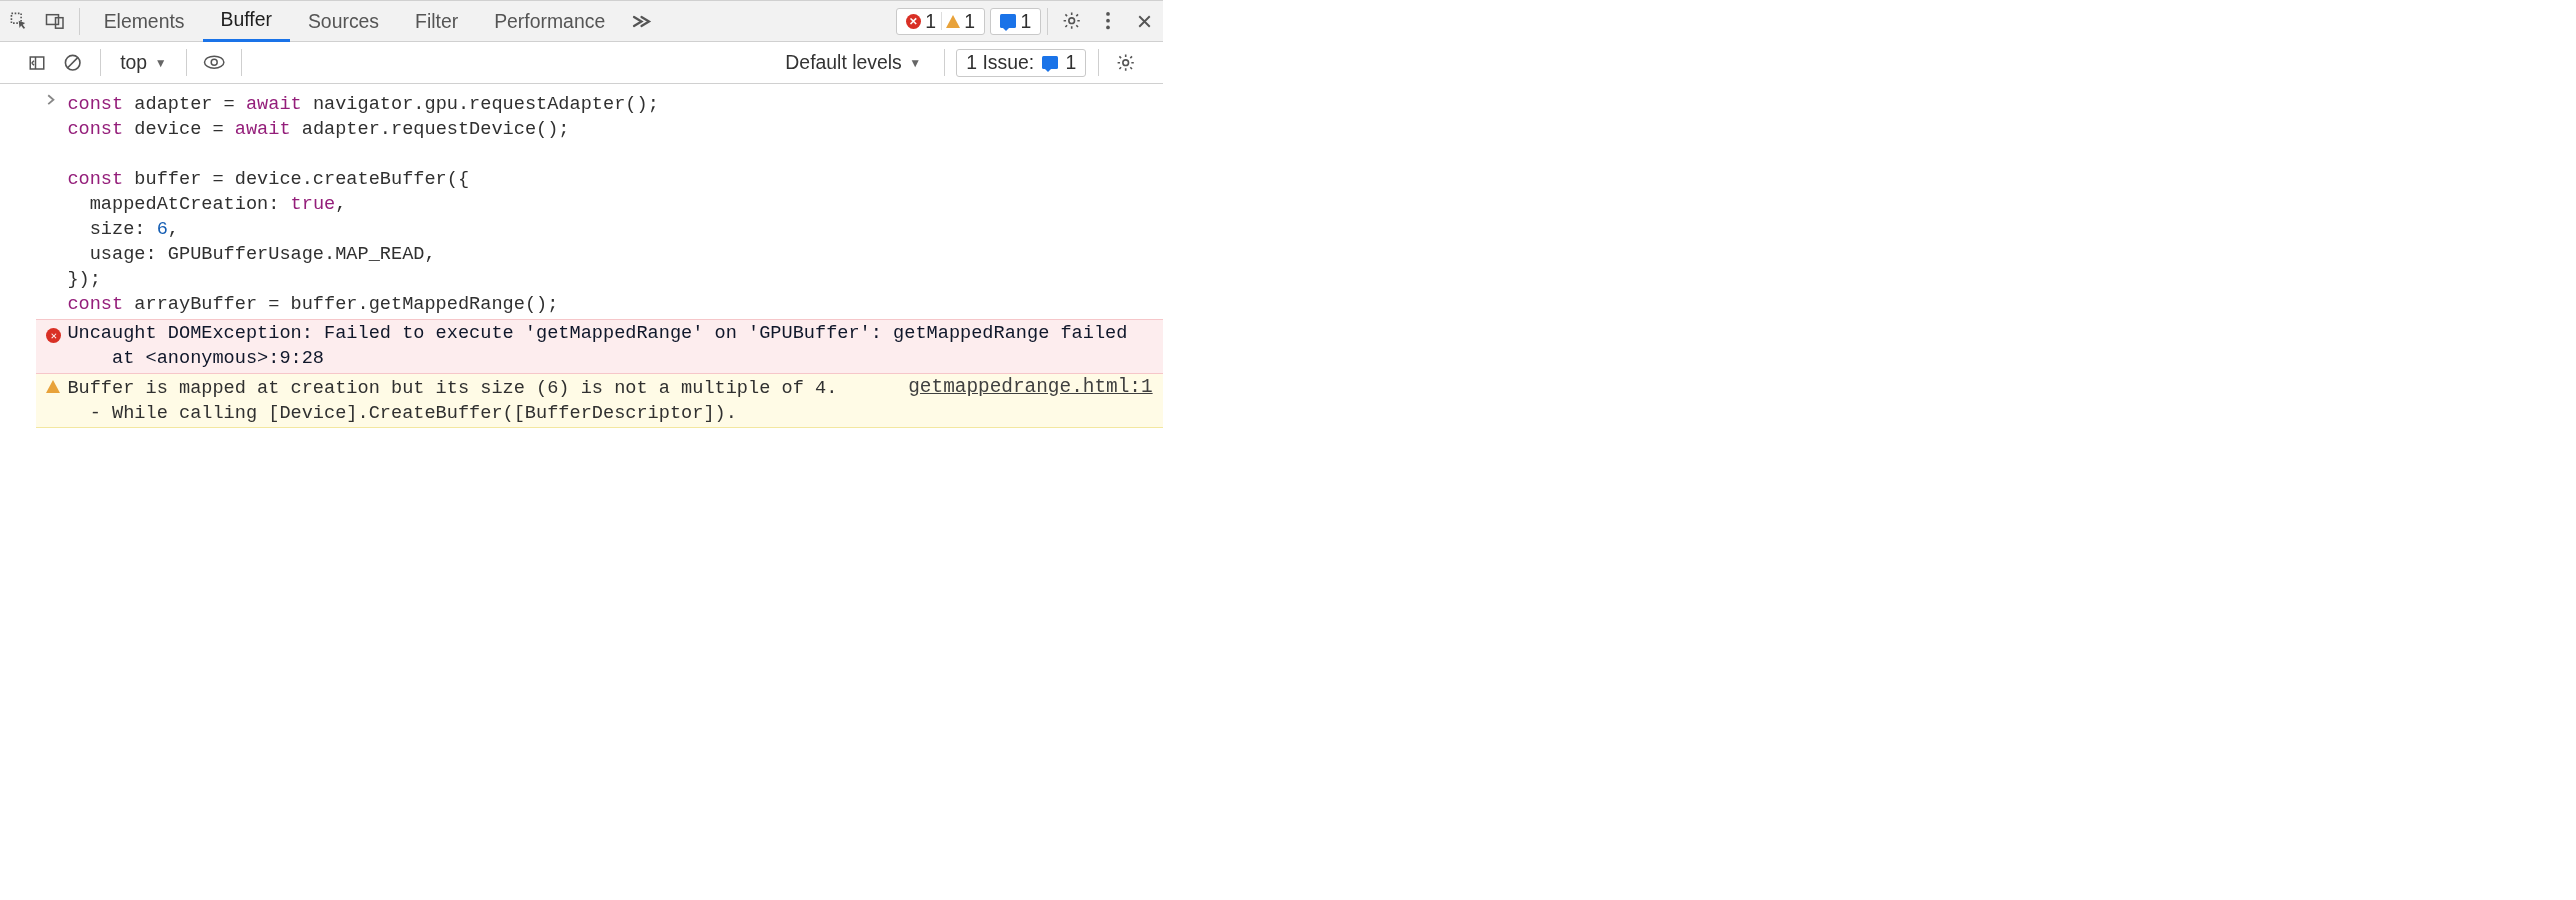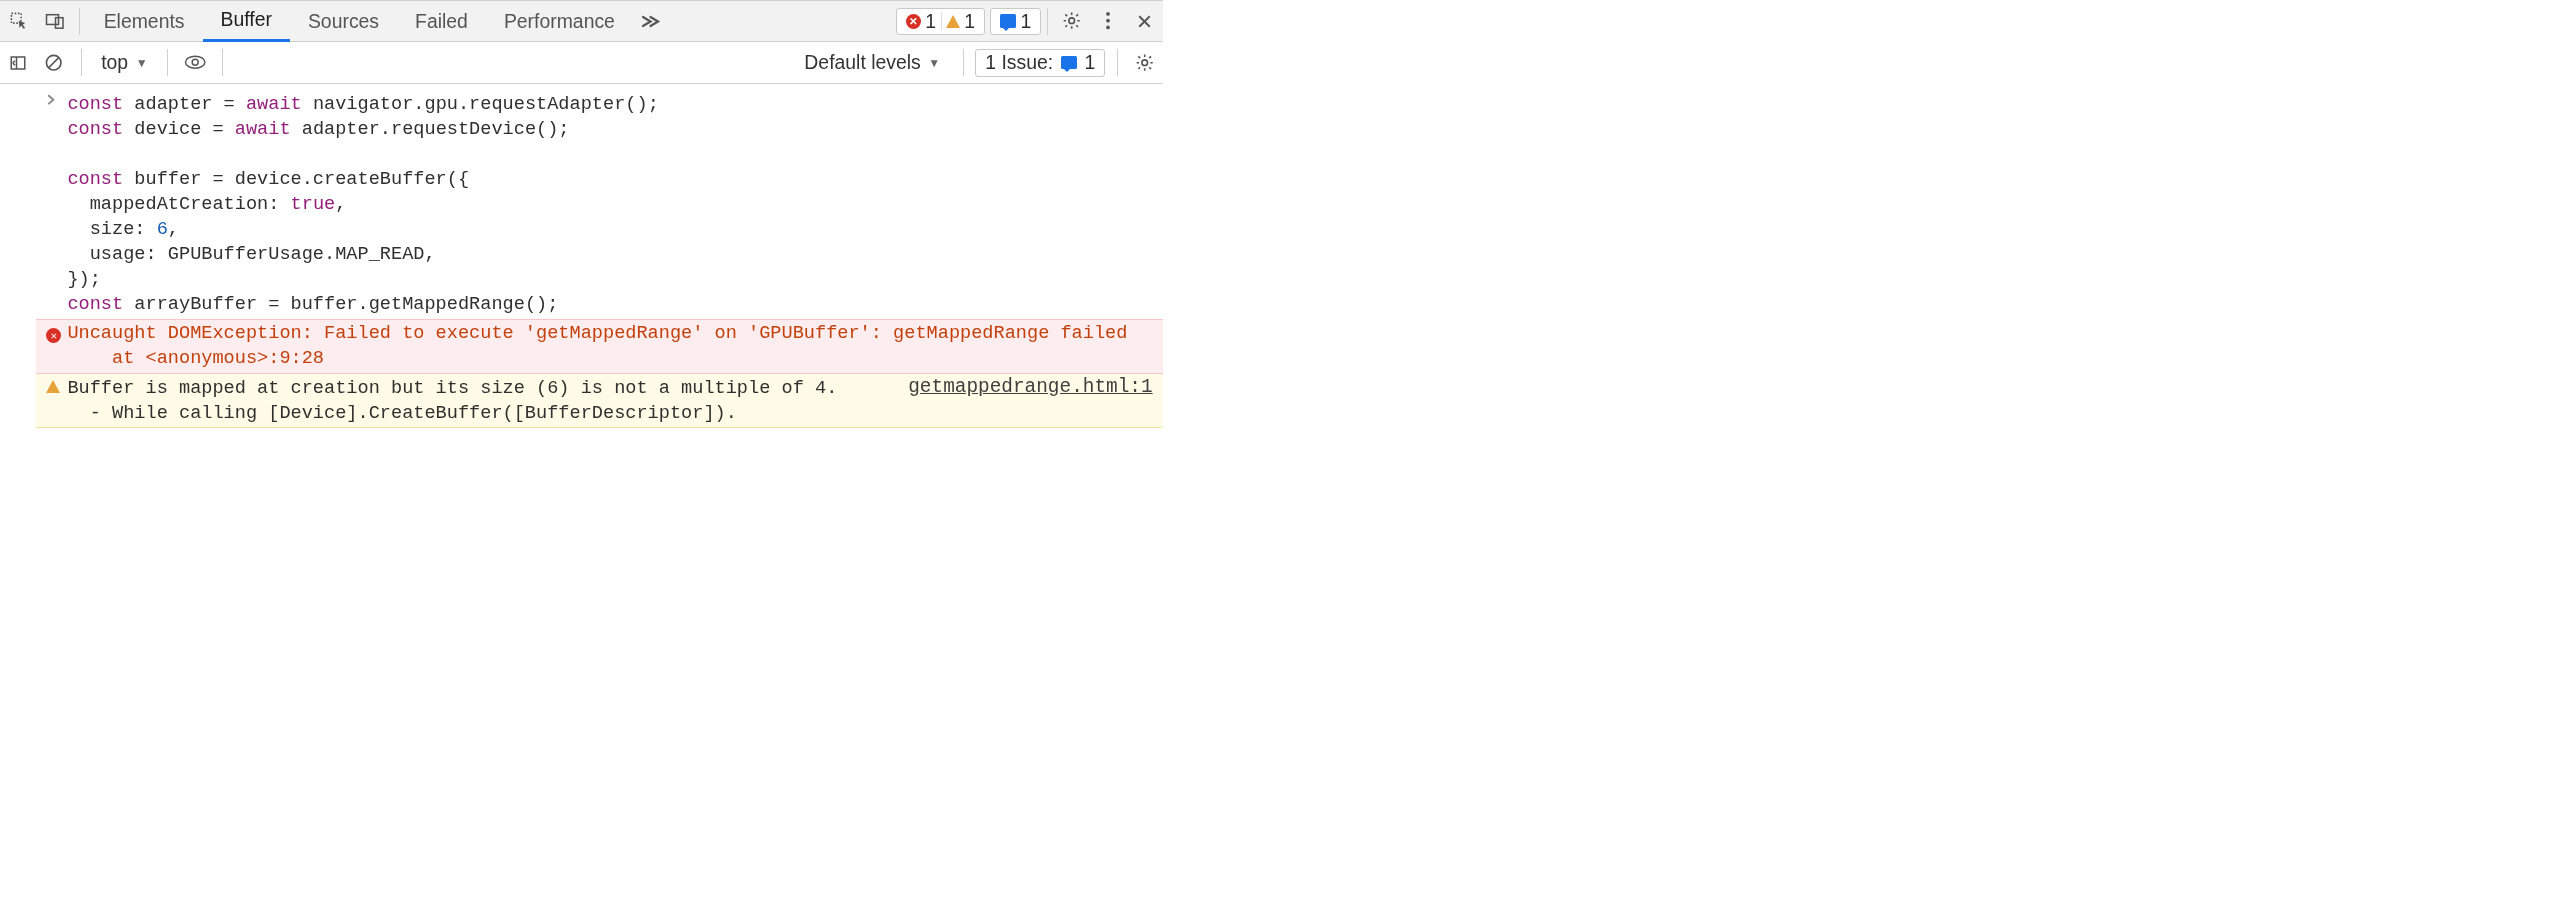--- a/index.html
+++ b/index.html
@@ -58,21 +58,21 @@
   }
   .badge-item { display: flex; align-items: center; gap: 4.5px; padding: 0 4.5px; }
   .badge-sep { width: 0.7px; height: 18px; background: #ddd; }
 
   
   .toolbar {
     display: flex; align-items: center;
     height: 42px;
     border-bottom: 0.7px solid #d0d0d0;
     background: #fff;
-    padding: 0 3px;
+    padding: 0 22px;
     gap: 6px;
   }
   .toolbar .icon-btn { width: 30px; display:flex;align-items:center;justify-content:center;color:#555; height:42px;}
   .context-select {
     display: flex; align-items: center; gap: 7.5px;
     padding: 0 7.5px; color: #333;
   }
   .ctx-tri { font-size: 12px; color: #666; }
   .filter-input {
     flex: 0 0 499px;
@@ -120,21 +120,21 @@
     flex: none;
     color: #404040;
     text-decoration: underline;
     padding-left: 7.5px;
   }
   .row-error {
     background: #fdedee;
     border-top: 0.7px solid #f6c6c9;
     border-bottom: 0.7px solid #f6c6c9;
   }
-  .row-error .msg-content { color: #c2410c; }
+  .row-error .msg-content { color: #0f172a; }
   .row-warn {
     background: #fffbe6;
     border-bottom: 0.7px solid #f3e7a0;
   }
   .row-warn .msg-content { color: #303030; }
 
   
   .kw { color: #941e7a; }
   .bool { color: #941e7a; }
   .num { color: #145db3; }
@@ -187,21 +187,21 @@
     <div class="tab">
         <span>Elements</span>
       </div>
     <div class="tab active">
         <span>Buffer</span>
       </div>
     <div class="tab">
         <span>Sources</span>
       </div>
     <div class="tab">
-        <span>Failed</span>
+        <span>Filter</span>
       </div>
     <div class="tab">
         <span>Performance</span>
       </div>
   </div>
 
   <div class="overflow-tabs">
     <svg width="21" height="15" viewBox="0 0 28 20" fill="none" stroke="#555" stroke-width="3" stroke-linecap="round">
       <path d="M4 4 l10 6 -10 6"></path>
         <path d="M14 4 l10 6 -10 6"></path>

